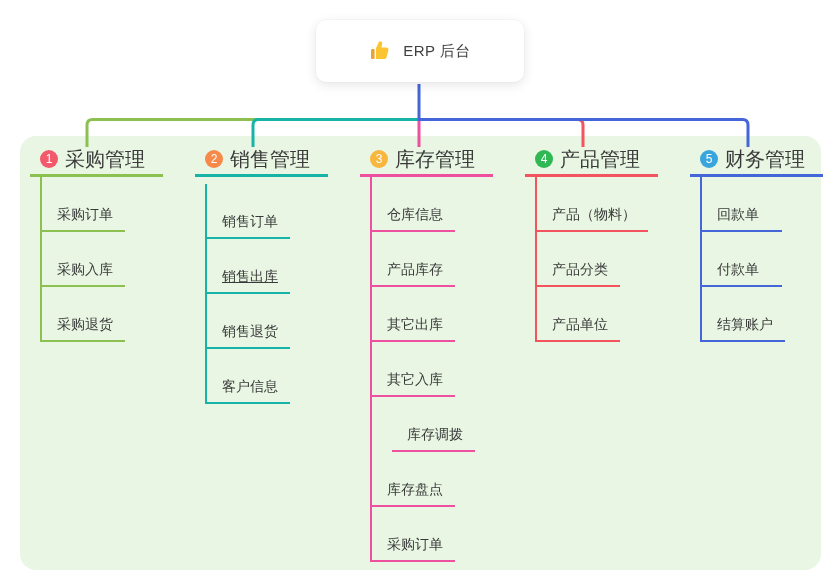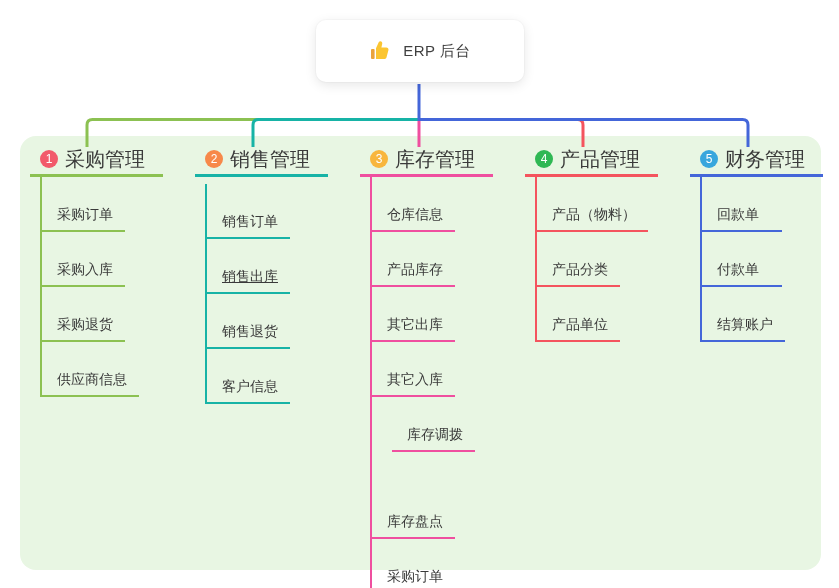--- a/index.html
+++ b/index.html
@@ -86,23 +86,20 @@
   </div>
 
   <div class="child">
     <span class="child-label" style="border-bottom-color: rgb(140, 193, 82);">采购入库</span>
   </div>
 
   <div class="child">
     <span class="child-label" style="border-bottom-color: rgb(140, 193, 82);">采购退货</span>
   </div>
 
-  <div class="child">
-    <span class="child-label" style="border-bottom-color: rgb(140, 193, 82);">供应商信息</span>
-  </div>
 </div>
   </div>
 
   <div class="branch" style="left: 195px;">
     <div class="branch-title" style="border-bottom-color: rgb(23, 179, 166);">
       <span class="badge" style="background: rgb(247, 137, 74);">2</span>
       <span class="branch-label">销售管理</span>
     </div>
     <div class="branch-children" style="border-left-color: rgb(23, 179, 166); margin-top: 7px;">
   <div class="child">
@@ -143,21 +140,21 @@
 
   <div class="child">
     <span class="child-label" style="border-bottom-color: rgb(239, 79, 159);">其它入库</span>
   </div>
 
   <div class="child">
     <span class="child-label" style="border-bottom-color: rgb(239, 79, 159); margin-left: 20px;">库存调拨</span>
   </div>
 
   <div class="child">
-    <span class="child-label" style="border-bottom-color: rgb(239, 79, 159); margin-top: 32px;">库存盘点</span>
+    <span class="child-label" style="border-bottom-color: rgb(239, 79, 159);">库存盘点</span>
   </div>
 
   <div class="child">
     <span class="child-label" style="border-bottom-color: rgb(239, 79, 159);">采购订单</span>
   </div>
 </div>
   </div>
 
   <div class="branch" style="left: 525px;">
     <div class="branch-title" style="border-bottom-color: rgb(244, 84, 94);">

